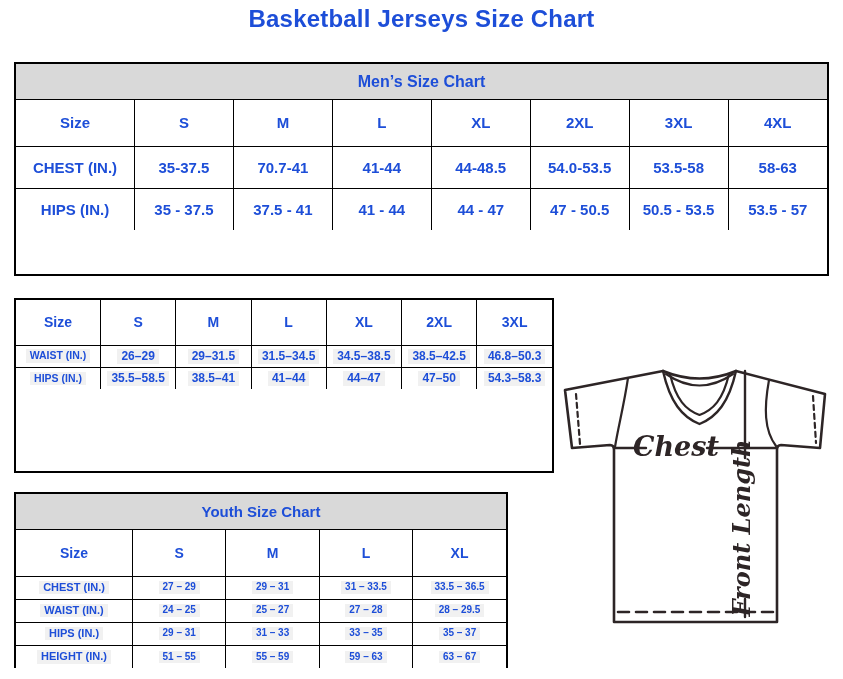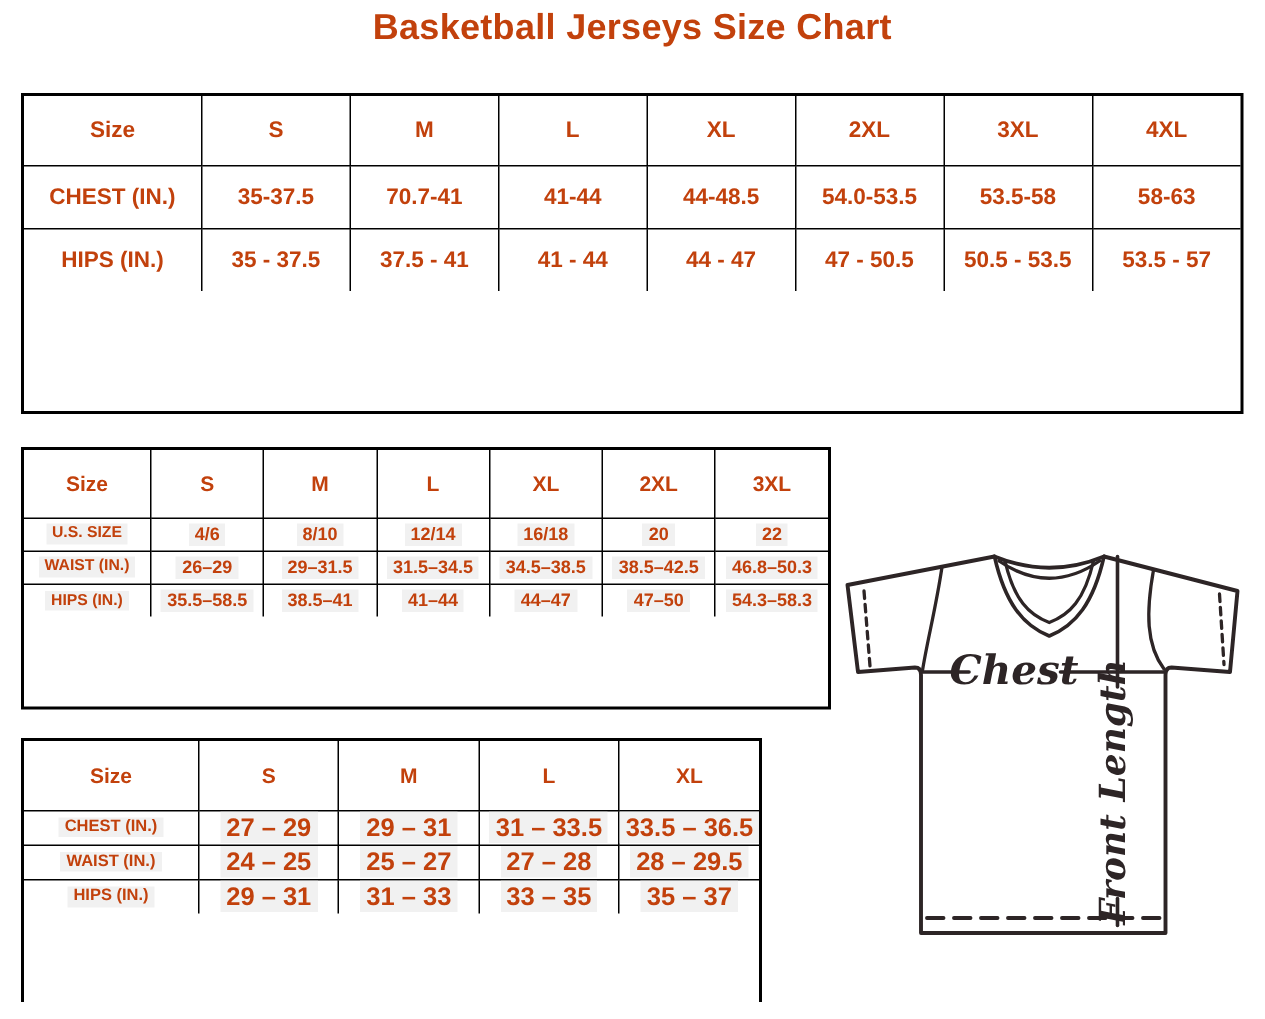--- a/index.html
+++ b/index.html
@@ -1,17 +1,17 @@
 <!DOCTYPE html>
 <html><head>
 <meta charset="utf-8">
 <style>
   html,body{margin:0;padding:0;background:#ffffff;}
   #page{position:relative;width:843px;height:668px;background:#fff;
-        font-family:"Liberation Sans", sans-serif;color:#c2410c;overflow:hidden;}
+        font-family:"Liberation Sans", sans-serif;color:#1d4ed8;overflow:hidden;}
 
   .page-title{position:absolute;top:5px;left:0;width:843px;text-align:center;
               font-size:24px;font-weight:bold;letter-spacing:0.2px;}
 
   .chart-box{position:absolute;border:2px solid #000;background:#fff;box-sizing:border-box;}
   .chart-title{background:#d9d9d9;border-bottom:1px solid #000;display:flex;
                align-items:center;justify-content:center;font-weight:bold;}
 
   table{width:100%;border-collapse:collapse;table-layout:fixed;border-style:hidden;}
   th,td{border:1px solid #000;text-align:center;vertical-align:middle;
@@ -35,21 +35,21 @@
   .womens tbody td{font-size:12px;}
   .womens tr > *:first-child{width:84px;}
 
   
   #youth-box{left:14px;top:492px;width:494px;height:178px;}
   #youth-box .chart-title{height:35px;font-size:15px;}
   .youth thead tr{height:46px;}
   .youth tbody tr{height:23px;}
   .youth thead th{font-size:14px;}
   .youth tbody th{font-size:11px;}
-  .youth tbody td{font-size:17px;}
+  .youth tbody td{font-size:10px;}
   .youth tr > *:first-child{width:116px;}
 
   .hl{background:#f1f1f1;padding:0 4px;display:inline-block;line-height:1.25;}
 
   
   #jersey{position:absolute;left:558px;top:360px;width:285px;height:285px;}
   .jersey-text{font-family:"DejaVu Serif", serif;font-weight:bold;font-style:italic;}
 
   
   .frag{position:absolute;background:#c6c6c6;height:3px;top:675px;}
@@ -57,20 +57,21 @@
   #frag-right{left:815px;width:28px;}
 </style>
 </head>
 <body>
 
 <div id="page">
 
   <div class="page-title">Basketball Jerseys Size Chart</div>
 
   <div id="mens-box" class="chart-box">
+    <div class="chart-title">Men’s Size Chart</div>
     <table class="mens">
         <thead>
           <tr>
             <th>Size</th>
             <th>S</th>
             <th>M</th>
             <th>L</th>
             <th>XL</th>
             <th>2XL</th>
             <th>3XL</th>
@@ -110,29 +111,20 @@
             <th>S</th>
             <th>M</th>
             <th>L</th>
             <th>XL</th>
             <th>2XL</th>
             <th>3XL</th>
           </tr>
         </thead>
         <tbody>
           <tr>
-            <th><span class="hl">U.S. SIZE</span></th>
-            <td><span class="hl">4/6</span></td>
-            <td><span class="hl">8/10</span></td>
-            <td><span class="hl">12/14</span></td>
-            <td><span class="hl">16/18</span></td>
-            <td><span class="hl">20</span></td>
-            <td><span class="hl">22</span></td>
-          </tr>
-          <tr>
             <th><span class="hl">WAIST (IN.)</span></th>
             <td><span class="hl">26–29</span></td>
             <td><span class="hl">29–31.5</span></td>
             <td><span class="hl">31.5–34.5</span></td>
             <td><span class="hl">34.5–38.5</span></td>
             <td><span class="hl">38.5–42.5</span></td>
             <td><span class="hl">46.8–50.3</span></td>
           </tr>
           <tr>
             <th><span class="hl">HIPS (IN.)</span></th>
@@ -141,20 +133,21 @@
             <td><span class="hl">41–44</span></td>
             <td><span class="hl">44–47</span></td>
             <td><span class="hl">47–50</span></td>
             <td><span class="hl">54.3–58.3</span></td>
           </tr>
         </tbody>
       </table>
   </div>
 
   <div id="youth-box" class="chart-box">
+    <div class="chart-title">Youth Size Chart</div>
     <table class="youth">
         <thead>
           <tr>
             <th>Size</th>
             <th>S</th>
             <th>M</th>
             <th>L</th>
             <th>XL</th>
           </tr>
         </thead>
@@ -172,20 +165,27 @@
             <td><span class="hl">25 – 27</span></td>
             <td><span class="hl">27 – 28</span></td>
             <td><span class="hl">28 – 29.5</span></td>
           </tr>
           <tr>
             <th><span class="hl">HIPS (IN.)</span></th>
             <td><span class="hl">29 – 31</span></td>
             <td><span class="hl">31 – 33</span></td>
             <td><span class="hl">33 – 35</span></td>
             <td><span class="hl">35 – 37</span></td>
+          </tr>
+          <tr>
+            <th><span class="hl">HEIGHT (IN.)</span></th>
+            <td><span class="hl">51 – 55</span></td>
+            <td><span class="hl">55 – 59</span></td>
+            <td><span class="hl">59 – 63</span></td>
+            <td><span class="hl">63 – 67</span></td>
           </tr>
         </tbody>
       </table>
   </div>
 
   <svg id="jersey" viewBox="0 0 285 285" xmlns="http://www.w3.org/2000/svg">
     <g fill="none" stroke="#2d2526" stroke-width="2.6" stroke-linejoin="round" stroke-linecap="round">
 
       <path d="M 105,11 L 7,30 L 14,88 L 52,85 Q 56,85 56,90
                L 56,262 L 219,262 L 219,90 Q 219,85 223,85 L 262,88 L 267,34 L 178,11"></path>

